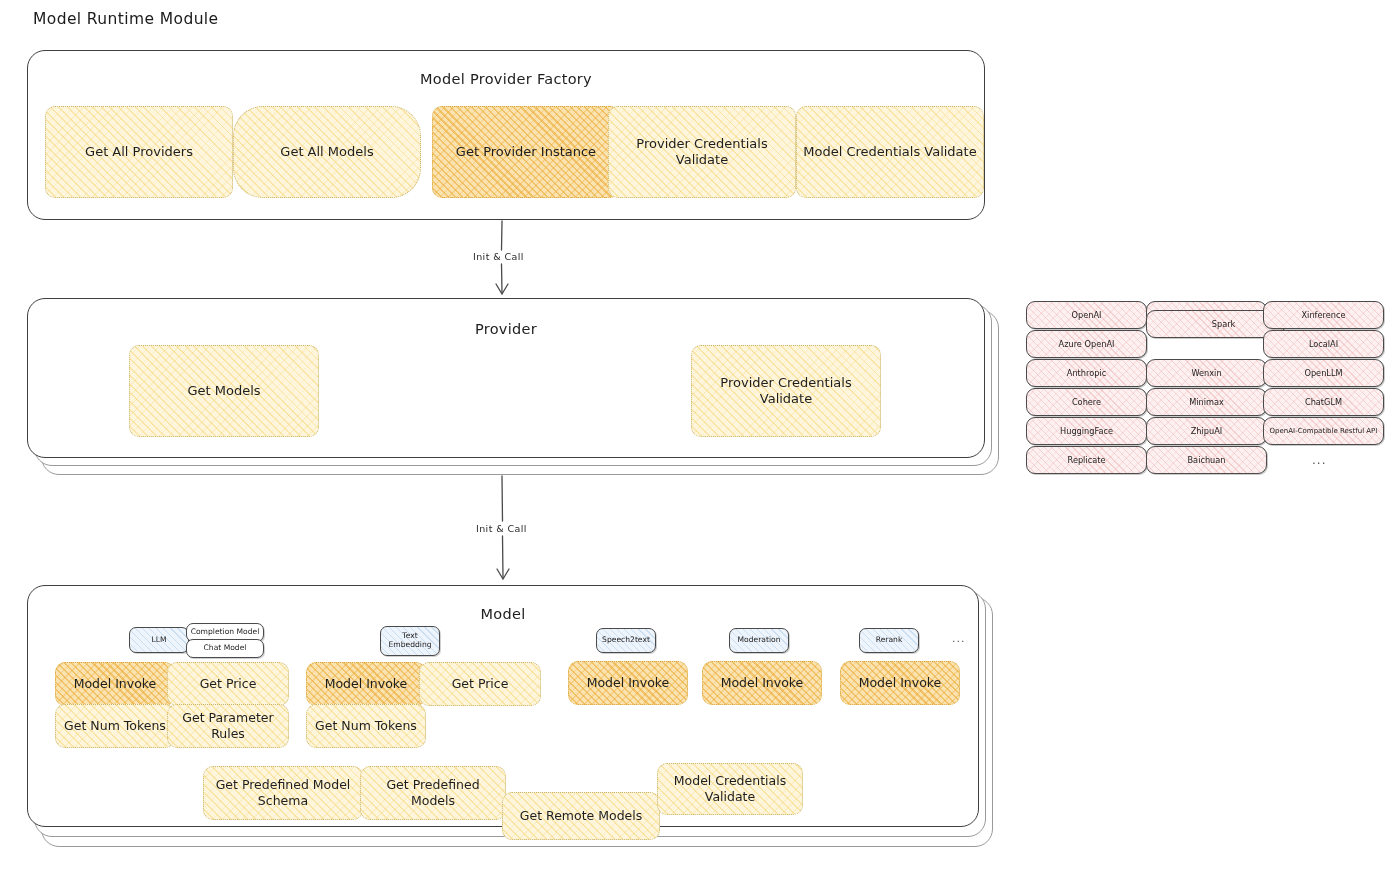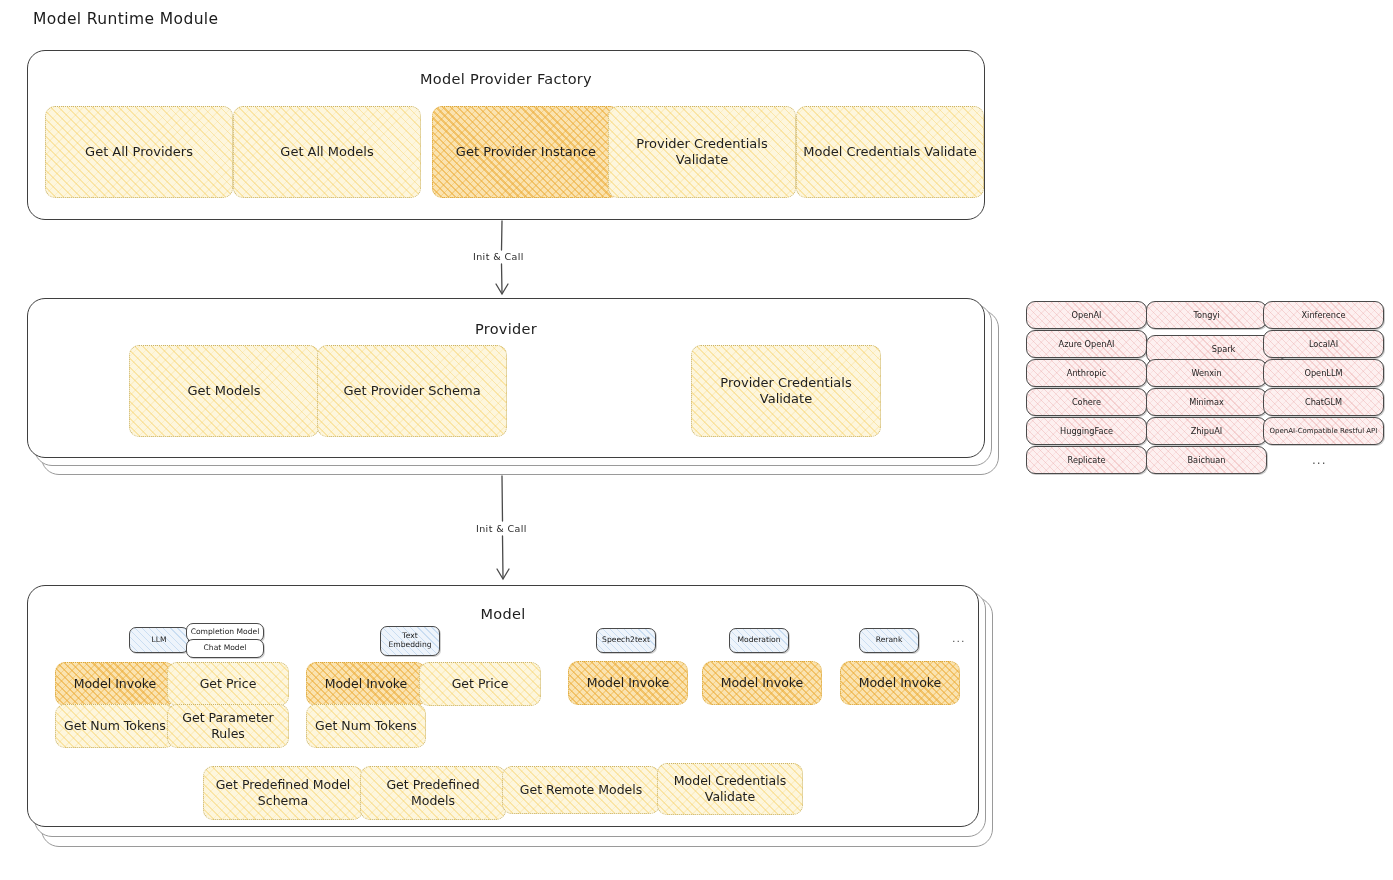--- a/index.html
+++ b/index.html
@@ -133,46 +133,45 @@
 
 <div id="canvas">
 
   <div id="title">Model Runtime Module</div>
 
   <div class="abs panel" style="left:27px;top:50px;width:958px;height:170px;">
     <div class="panel-title" style="top:20px;">Model Provider Factory</div>
   </div>
 
   <div class="node" style="left:45px;top:106px;width:174px;height:86px;">Get All Providers</div>
-  <div class="node" style="left:233px;top:106px;width:174px;height:86px;">Get All Models</div>
+  <div class="node" style="left:233px;top:106px;width:174px;height:86px;border-radius:30px;">Get All Models</div>
   <div class="node strong" style="left:420px;top:106px;width:174px;height:86px;margin-left:12px;">Get Provider Instance</div>
   <div class="node" style="left:608px;top:106px;width:174px;height:86px;">Provider Credentials Validate</div>
   <div class="node" style="left:796px;top:106px;width:174px;height:86px;">Model Credentials Validate</div>
 
   <div class="arrow-label" style="left:470px;top:251px;">Init &amp; Call</div>
 
   <div class="abs panel-ghost" style="left:41px;top:310px;width:958px;height:165px;"></div>
   <div class="abs panel-ghost" style="left:34px;top:304px;width:958px;height:162px;"></div>
   <div class="abs panel" style="left:27px;top:298px;width:958px;height:160px;">
     <div class="panel-title" style="top:22px;">Provider</div>
   </div>
 
   <div class="node" style="left:129px;top:345px;width:176px;height:86px;">Get Models</div>
-  <div class="node" style="left:317px;top:345px;width:176px;height:86px;">Get Provider Schema</div>
   <div class="node" style="left:691px;top:345px;width:176px;height:86px;">Provider Credentials Validate</div>
 
   <div class="chip" style="left:1026px;top:301px;width:113px;height:24px;">OpenAI</div>
   <div class="chip" style="left:1026px;top:330px;width:113px;height:24px;">Azure OpenAI</div>
   <div class="chip" style="left:1026px;top:359px;width:113px;height:24px;">Anthropic</div>
   <div class="chip" style="left:1026px;top:388px;width:113px;height:24px;">Cohere</div>
   <div class="chip" style="left:1026px;top:417px;width:113px;height:24px;">HuggingFace</div>
   <div class="chip" style="left:1026px;top:446px;width:113px;height:24px;">Replicate</div>
 
   <div class="chip" style="left:1146px;top:301px;width:113px;height:24px;">Tongyi</div>
-  <div class="chip" style="left:1146px;top:335px;width:113px;height:24px;padding-left:20px;">Spark</div>
+  <div class="chip" style="left:1146px;top:310px;width:113px;height:24px;padding-left:20px;">Spark</div>
   <div class="chip" style="left:1146px;top:359px;width:113px;height:24px;">Wenxin</div>
   <div class="chip" style="left:1146px;top:388px;width:113px;height:24px;">Minimax</div>
   <div class="chip" style="left:1146px;top:417px;width:113px;height:24px;">ZhipuAI</div>
   <div class="chip" style="left:1146px;top:446px;width:113px;height:24px;">Baichuan</div>
 
   <div class="chip" style="left:1263px;top:301px;width:113px;height:24px;">Xinference</div>
   <div class="chip" style="left:1263px;top:330px;width:113px;height:24px;">LocalAI</div>
   <div class="chip" style="left:1263px;top:359px;width:113px;height:24px;">OpenLLM</div>
   <div class="chip" style="left:1263px;top:388px;width:113px;height:24px;">ChatGLM</div>
   <div class="chip" style="left:1263px;top:417px;width:113px;height:24px;font-size:7px;">OpenAI-Compatible Restful API</div>
@@ -204,21 +203,21 @@
   <div class="node strong sm" style="left:306px;top:662px;width:106px;height:38px;">Model Invoke</div>
   <div class="node sm" style="left:419px;top:662px;width:108px;height:38px;">Get Price</div>
   <div class="node sm" style="left:306px;top:704px;width:106px;height:38px;">Get Num Tokens</div>
 
   <div class="node strong sm" style="left:568px;top:661px;width:106px;height:38px;">Model Invoke</div>
   <div class="node strong sm" style="left:702px;top:661px;width:106px;height:38px;">Model Invoke</div>
   <div class="node strong sm" style="left:840px;top:661px;width:106px;height:38px;">Model Invoke</div>
 
   <div class="node sm" style="left:203px;top:766px;width:146px;height:48px;">Get Predefined Model Schema</div>
   <div class="node sm" style="left:360px;top:766px;width:132px;height:48px;">Get Predefined Models</div>
-  <div class="node sm" style="left:502px;top:766px;width:144px;height:42px;">Get Remote Models</div>
+  <div class="node sm" style="left:502px;top:792px;width:144px;height:42px;">Get Remote Models</div>
   <div class="node sm" style="left:657px;top:763px;width:132px;height:46px;">Model Credentials Validate</div>
 
   <svg class="overlay" viewBox="0 0 1393 880">
     <g stroke="#4a4a4a" stroke-width="1.3" fill="none" stroke-linecap="round">
 
       <path d="M502,221 L501.5,250 M501.5,264 L502,293"></path>
       <path d="M496,284 L502,294 L508,284"></path>
 
       <path d="M502,476 L502.5,521 M502.5,536 L503,578"></path>
       <path d="M497,569 L503,579 L509,569"></path>

